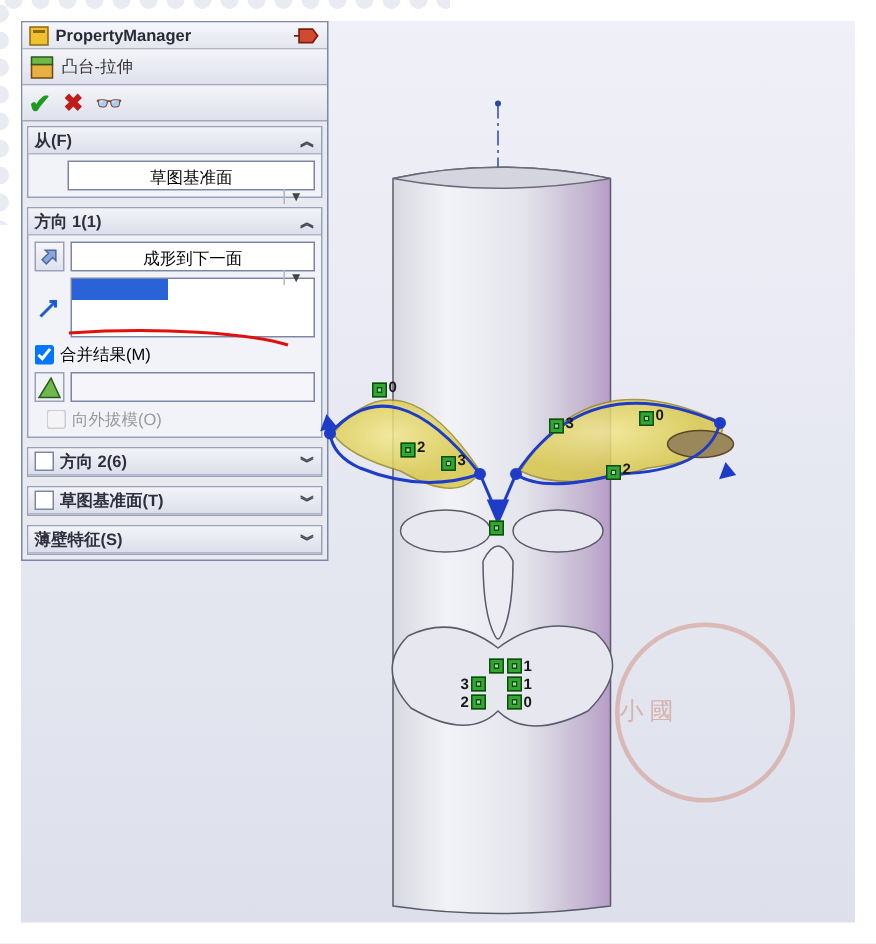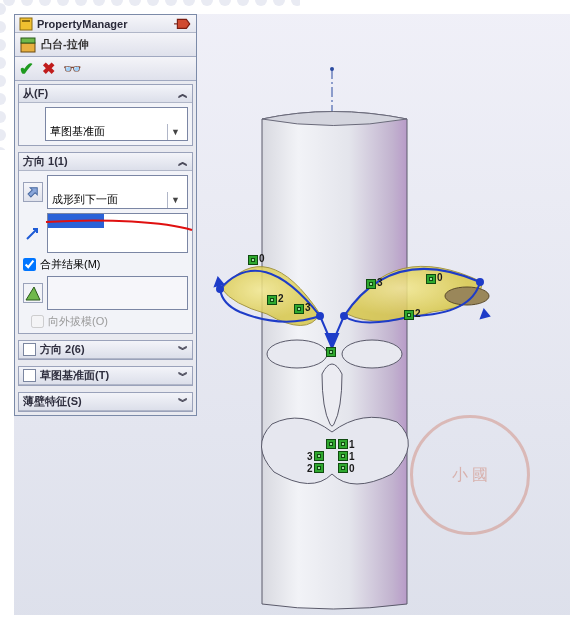--- a/index.html
+++ b/index.html
@@ -20,21 +20,21 @@
     border: 14px solid white;
   }
   .stamp-border::before, .stamp-border::after {
     content: '';
     position: absolute;
   }
 
   .panel {
     position: absolute;
     left: 14px; top: 14px;
-    width: 183px;
+    width: 205px;
     background: #e9eaf0;
     border: 1px solid #7b8aa8;
     display: flex;
     flex-direction: column;
   }
   .pm-header {
     height: 18px;
     background: linear-gradient(to bottom, #f6f6fa, #e4e6ef);
     border-bottom: 1px solid #b0b6c8;
     display: flex;
@@ -49,21 +49,21 @@
   .feature-bar {
     height: 24px;
     background: linear-gradient(to bottom, #f4f4f8, #dfe1ec);
     border-bottom: 1px solid #a0a8c0;
     display: flex;
     align-items: center;
     padding: 0 4px;
     gap: 4px;
   }
   .feature-bar .fi { width: 18px; height: 18px; display:inline-flex; align-items:center; justify-content:center; }
-  .feature-bar .label { font-weight: bold; color: #383636; }
+  .feature-bar .label { font-weight: normal; color: #383636; }
 
   .action-bar {
     height: 24px;
     background: linear-gradient(to bottom, #f4f4f8, #dfe1ec);
     border-bottom: 1px solid #a0a8c0;
     display: flex;
     align-items: center;
     padding: 0 4px;
     gap: 8px;
   }
@@ -104,22 +104,24 @@
     padding: 4px;
     display: flex;
     flex-direction: column;
     gap: 4px;
   }
   .combo {
     height: 20px;
     border: 1px solid #7b86a4;
     background: #fff;
     display: flex;
-    padding: 16px 4px;
+    align-items: center;
+    padding: 3px 4px;
     position: relative;
+    flex-direction: column;
   }
   .combo .arr {
     width: 16px; height: 16px;
     border-left: 1px solid #b0b6c8;
     display:flex; align-items:center; justify-content:center;
     margin-left:auto;
     color:#444;
     font-size:9px;
   }
   .row { display: flex; align-items: center; gap: 4px; }
@@ -164,21 +166,21 @@
     left: 212px; top: 14px;
     right: 14px; bottom: 14px;
   }
   .watermark {
     position:absolute;
     right: 40px; bottom: 80px;
     width: 120px; height: 120px;
     border: 3px solid rgba(198,84,53,0.3);
     border-radius: 50%;
     display:flex; flex-direction:column;
-    align-items:center; justify-content:center;
+    justify-content:center;
     color: rgba(198,84,53,0.35);
     font-family: "KaiTi", serif;
     font-size: 28px;
     line-height: 1;
   }
   .watermark .t { font-size: 16px; }
   .watermark .b { font-size: 36px; }
 
   .sketch-node {
     position:absolute;

